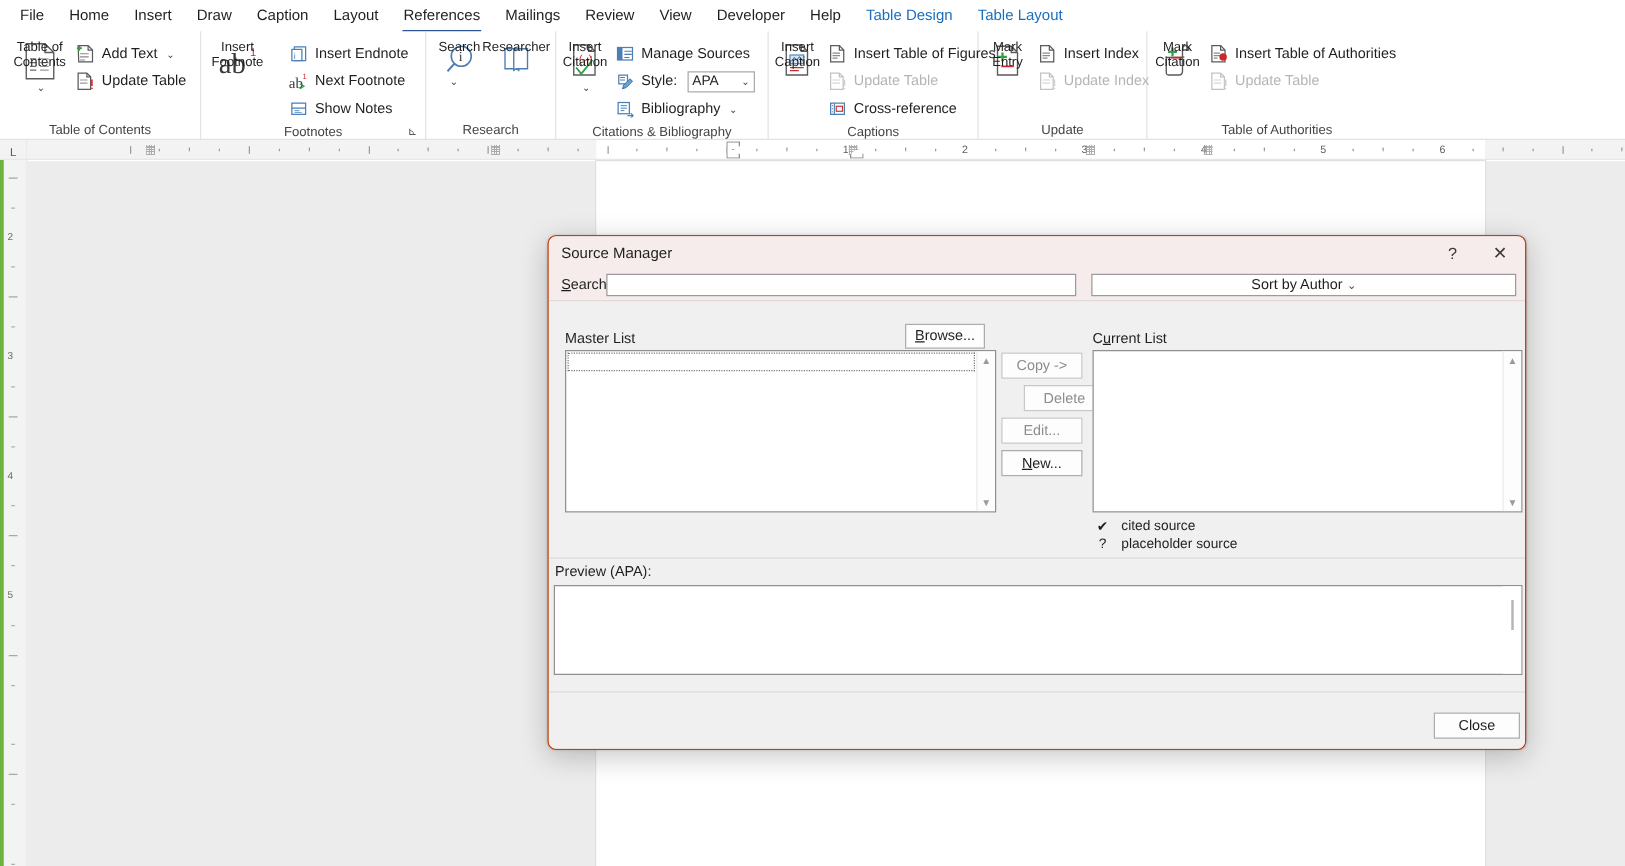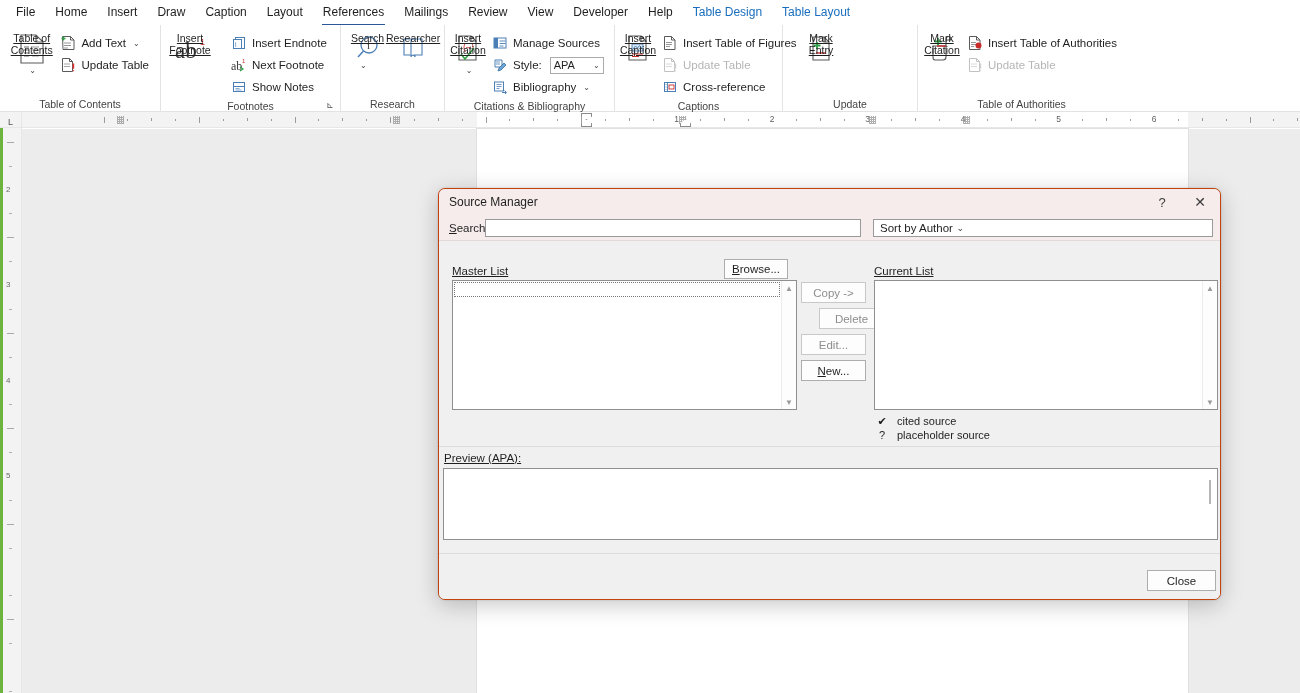--- a/index.html
+++ b/index.html
@@ -200,33 +200,33 @@
   }
   .lbl-search { margin-left: 10px; width: 36px; font-size: 11.5px; }
   .lbl-search u { text-decoration: underline; }
   .searchinput {
     width: 376px; height: 18px; background: #fff; border: 1px solid #9a9a9a;
     margin-left: 0px;
   }
   .sortbox {
     position: absolute; left: 434px; width: 340px; height: 18px;
     background: #fff; border: 1px solid #9a9a9a;
-    display: flex; align-items: center; justify-content: flex-start;
+    display: flex; align-items: center; justify-content: center;
     padding: 0 2px 0 6px; font-size: 11.5px;
   }
   .sortbox .arrow {
     width: 15px; height: 15px; display: flex; align-items: center; justify-content: center;
     font-size: 9px; color: #3a3a3a;
   }
 
   .dlg-body {
     position: absolute; top: 53px; left: 0; right: 0; bottom: 0;
     background: #f0f0f0;
   }
-  .lbl { position: absolute; font-size: 11.5px; color: #1f1f1f; white-space: nowrap; text-decoration: underline; }
+  .lbl { position: absolute; font-size: 11.5px; color: #1f1f1f; white-space: nowrap; }
   .lbl u { text-decoration: underline; }
 
   .browse-btn {
     position: absolute; left: 285px; top: 17px;
     width: 64px; height: 20px;
     background: #fdfdfd; border: 1px solid #adadad;
     font-size: 11.5px; display: flex; align-items: center; justify-content: center;
   }
 
   .listbox {
@@ -543,20 +543,43 @@
             <div class="ico">
               <svg width="26" height="30" viewBox="0 0 26 30">
                   <path d="M5 3h11l5 5v18H5z" fill="#fff" stroke="#5a5a5a" stroke-width="1.1"></path>
                   <path d="M16 3v5h5" fill="none" stroke="#5a5a5a" stroke-width="1.1"></path>
                   <path d="M9 8v7M5.5 11.5h7" stroke="#2f9e44" stroke-width="1.8"></path>
                   <path d="M8 19h10" stroke="#c92a2a" stroke-width="1.4"></path>
                 </svg>
             </div>
             <div class="lbl wide">Mark
 Entry</div>
+          </div>
+          <div class="smallstack" style="margin-left:4px">
+            <div class="smallbtn">
+              <span class="sico">
+                <svg width="14" height="16" viewBox="0 0 14 16">
+                    <path d="M1.5 1.5h7l3.5 3.5v9.5h-10.5z" fill="#fff" stroke="#5a5a5a" stroke-width="1"></path>
+                    <path d="M8.5 1.5V5h3.5" fill="none" stroke="#5a5a5a" stroke-width="1"></path>
+                    <path d="M3 7.5h6M3 9.5h6M3 11.5h4" stroke="#8a8a8a" stroke-width=".9"></path>
+                  </svg>
+              </span>
+              <span>Insert Index</span>
+            </div>
+            <div class="smallbtn disabled">
+              <span class="sico">
+                <svg width="14" height="16" viewBox="0 0 14 16">
+                    <path d="M1.5 1.5h7l3 3v10h-10z" fill="#fff" stroke="#c2c2c2" stroke-width="1"></path>
+                    <path d="M8.5 1.5v3h3" fill="none" stroke="#c2c2c2" stroke-width="1"></path>
+                    <path d="M3 7h6M3 9.5h6" stroke="#d6d6d6" stroke-width=".9"></path>
+                    <path d="M12.4 6.5v5.2M12.4 13.2v1" stroke="#d0d0d0" stroke-width="1.6"></path>
+                  </svg>
+              </span>
+              <span>Update Index</span>
+            </div>
           </div>
         </div>
         <div class="group-label">Update</div>
       </div>
 
       <div class="group" style="width:207px">
         <div class="group-body">
           <div class="bigbtn" style="margin-left:2px">
             <div class="ico">
               <svg width="28" height="30" viewBox="0 0 28 30">

